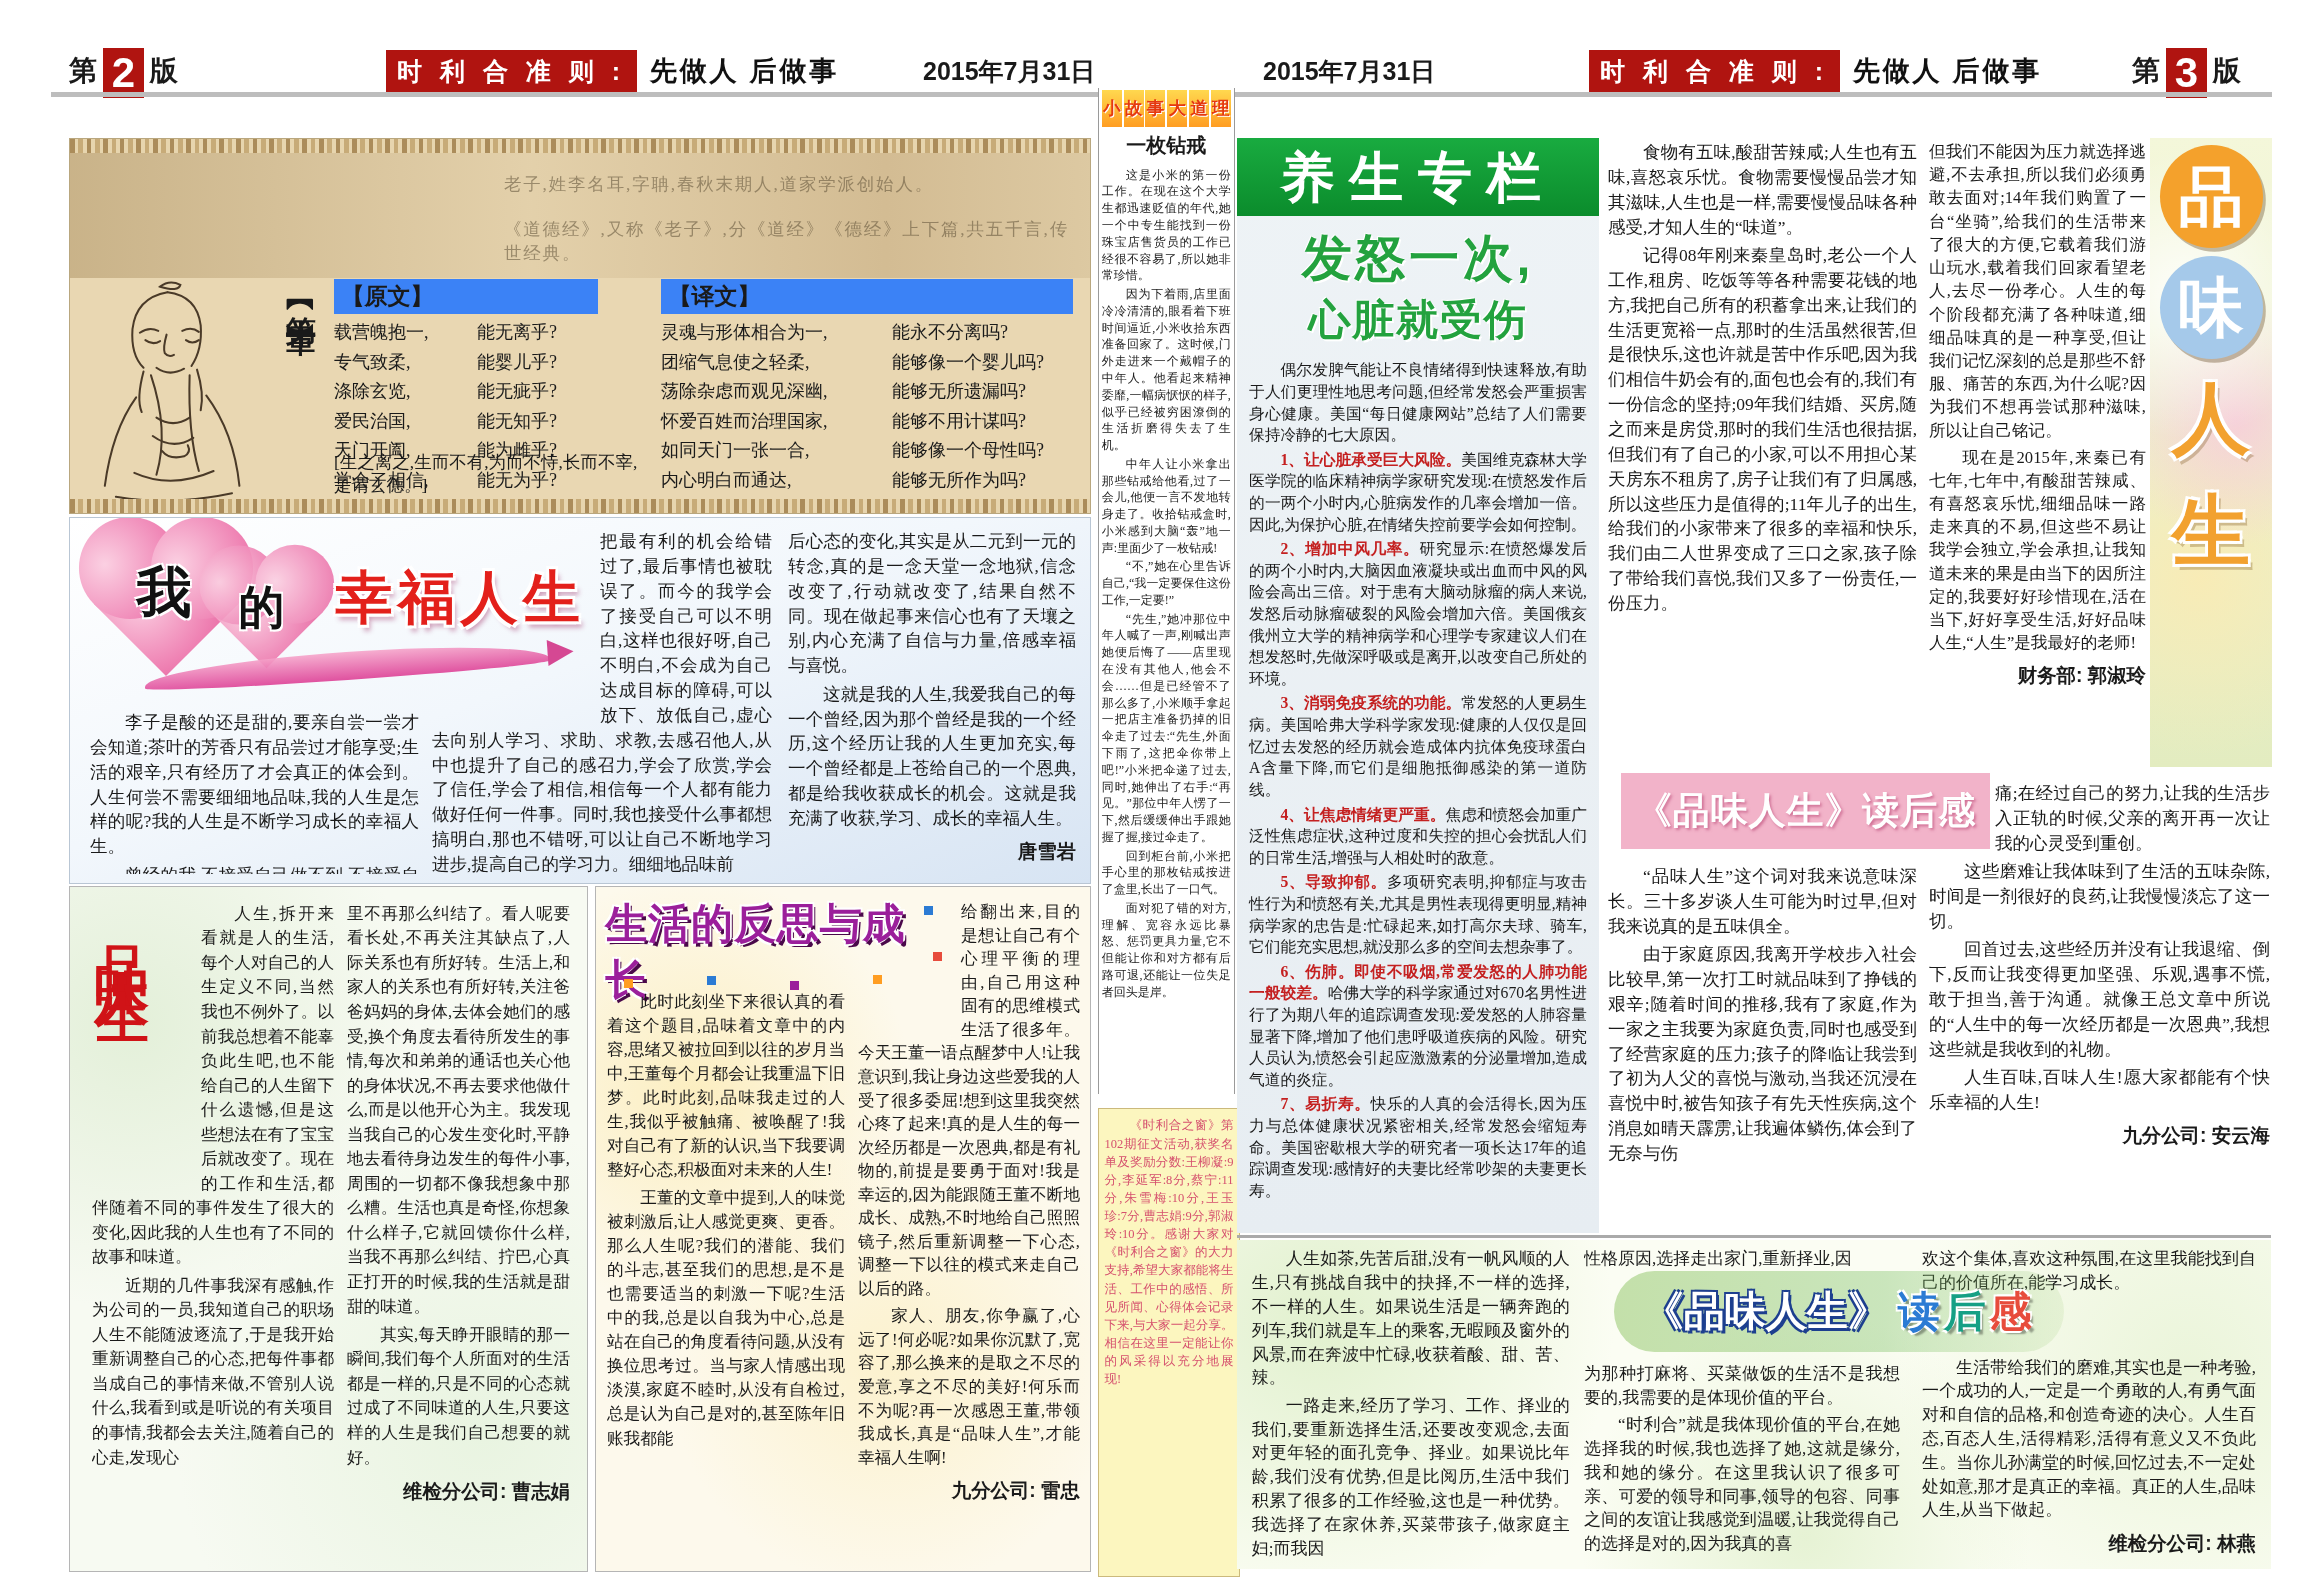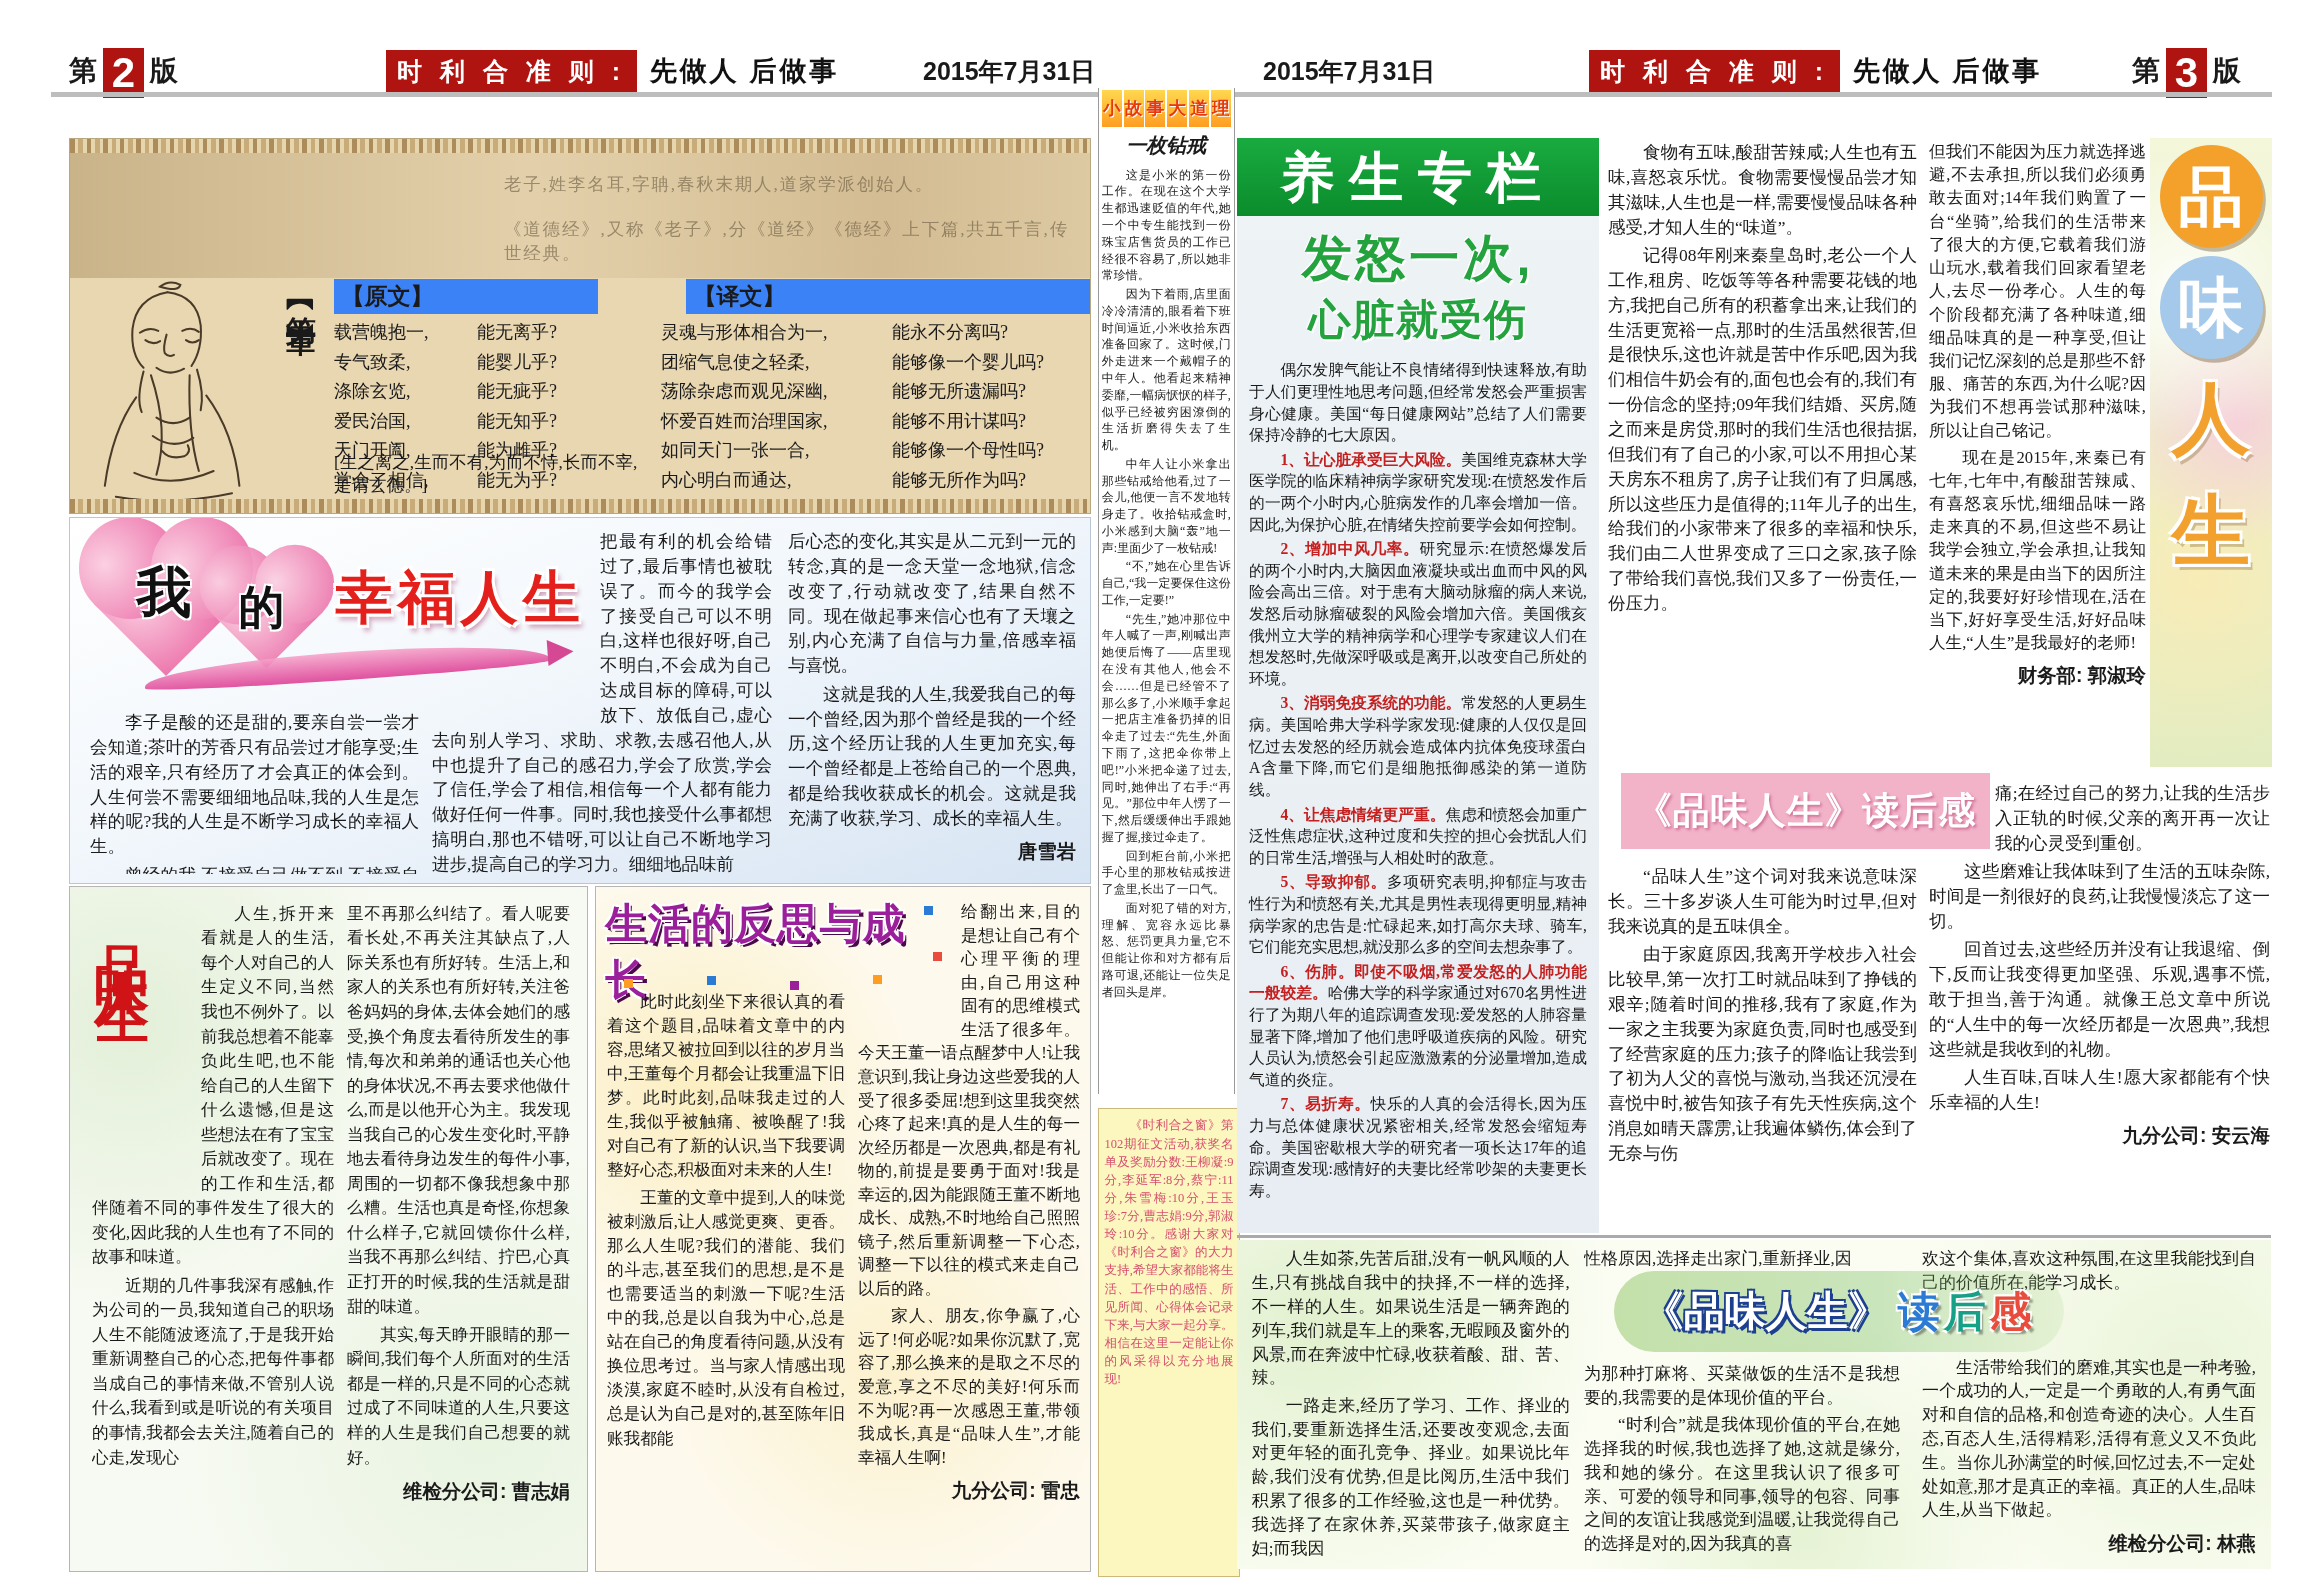--- a/index.html
+++ b/index.html
@@ -87,21 +87,21 @@
   #reflect-c2{position:absolute;left:262px;top:13px;width:222px;height:657px;font-size:16.6px;line-height:1.42;}
   #reflect-c2 .fl-sp{width:103px;height:135px;}
 
   
   #strip{left:1098px;top:88px;width:129px;height:1006px;border-left:0.9px solid #9a9a9a;border-right:0.9px solid #9a9a9a;
      padding:0 2.8px;background:#fff;overflow:hidden;}
   #strip-tiles{display:flex;gap:1.8px;margin:1.8px 0 5.5px 0;}
   #strip-tiles span{flex:1;text-align:center;background:linear-gradient(#ffd84f,#ff9d22);color:#e5390f;
      font-weight:900;font-size:17.5px;line-height:37px;font-family:"Liberation Sans",sans-serif;
      text-shadow:0.9px 0.9px 0 #fff;}
-  #story-title{font-size:20px;font-weight:bold;text-align:center;font-family:"Liberation Sans",sans-serif;margin:3.7px 0 7.4px;font-style:italic;}
+  #story-title{font-size:20px;font-weight:bold;text-align:center;font-family:"Liberation Sans",sans-serif;margin:3.7px 0 7.4px;}
   #story{font-size:12px;line-height:1.4;color:#222;}
   #story p{margin-bottom:1.8px;}
   #notice{left:1098px;top:1108px;width:129px;height:452px;background:#fcf6bf;border:0.9px solid #cbb97c;
      padding:7.4px 5.5px;font-size:12.5px;line-height:1.45;color:#d5506e;overflow:hidden;}
   #notice p{text-indent:2em;}
 
   
   #p3-health{left:1237px;top:138px;width:362px;height:1095px;background:linear-gradient(#eef3f6,#e7edf2);overflow:hidden;}
   #health-banner{width:100%;height:78px;background:linear-gradient(180deg,#19ab40,#0b8c2c);color:#fff;
      font-family:"Liberation Sans",sans-serif;font-size:54px;font-weight:900;letter-spacing:14.8px;
@@ -243,21 +243,21 @@
           <span class="sa">天门开阖,</span>
           <span class="sb">能为雌乎?</span>
         </div>
         <div class="srow">
           <span class="sa">学会了相信,</span>
           <span class="sb">能无为乎?</span>
         </div>
       </div>
     <div id="ddj-note">[生之离之,生而不有,为而不恃,长而不宰,是谓玄德。]</div>
 
-    <div class="ddj-label" style="left:591px;top:140px;width:397px;margin-left:25px;">【译文】</div>
+    <div class="ddj-label" style="left:591px;top:140px;width:397px;">【译文】</div>
     <div class="scripture" id="ddj-trans" style="left:591px;top:181px;width:413px;">
         <div class="srow">
           <span class="sa">灵魂与形体相合为一,</span>
           <span class="sb">能永不分离吗?</span>
         </div>
         <div class="srow">
           <span class="sa">团缩气息使之轻柔,</span>
           <span class="sb">能够像一个婴儿吗?</span>
         </div>
         <div class="srow">

